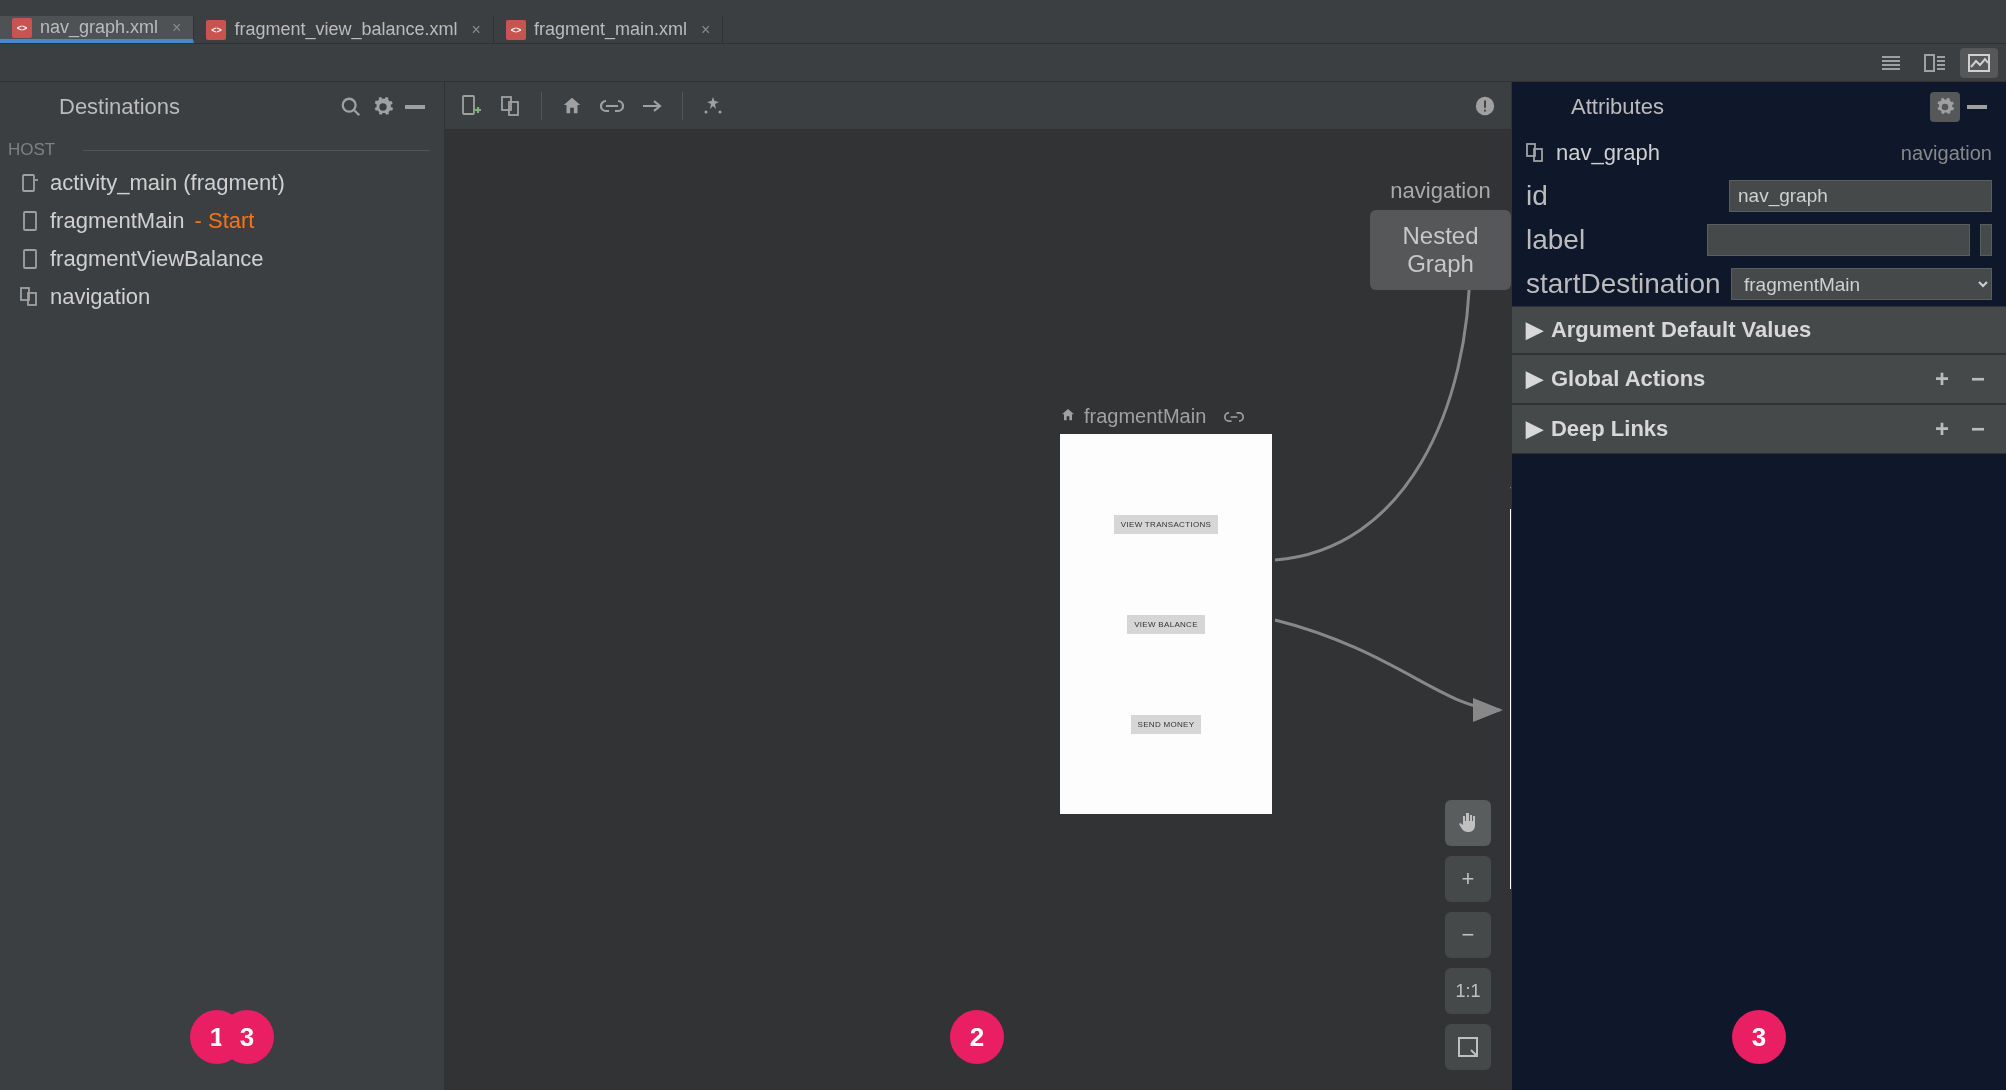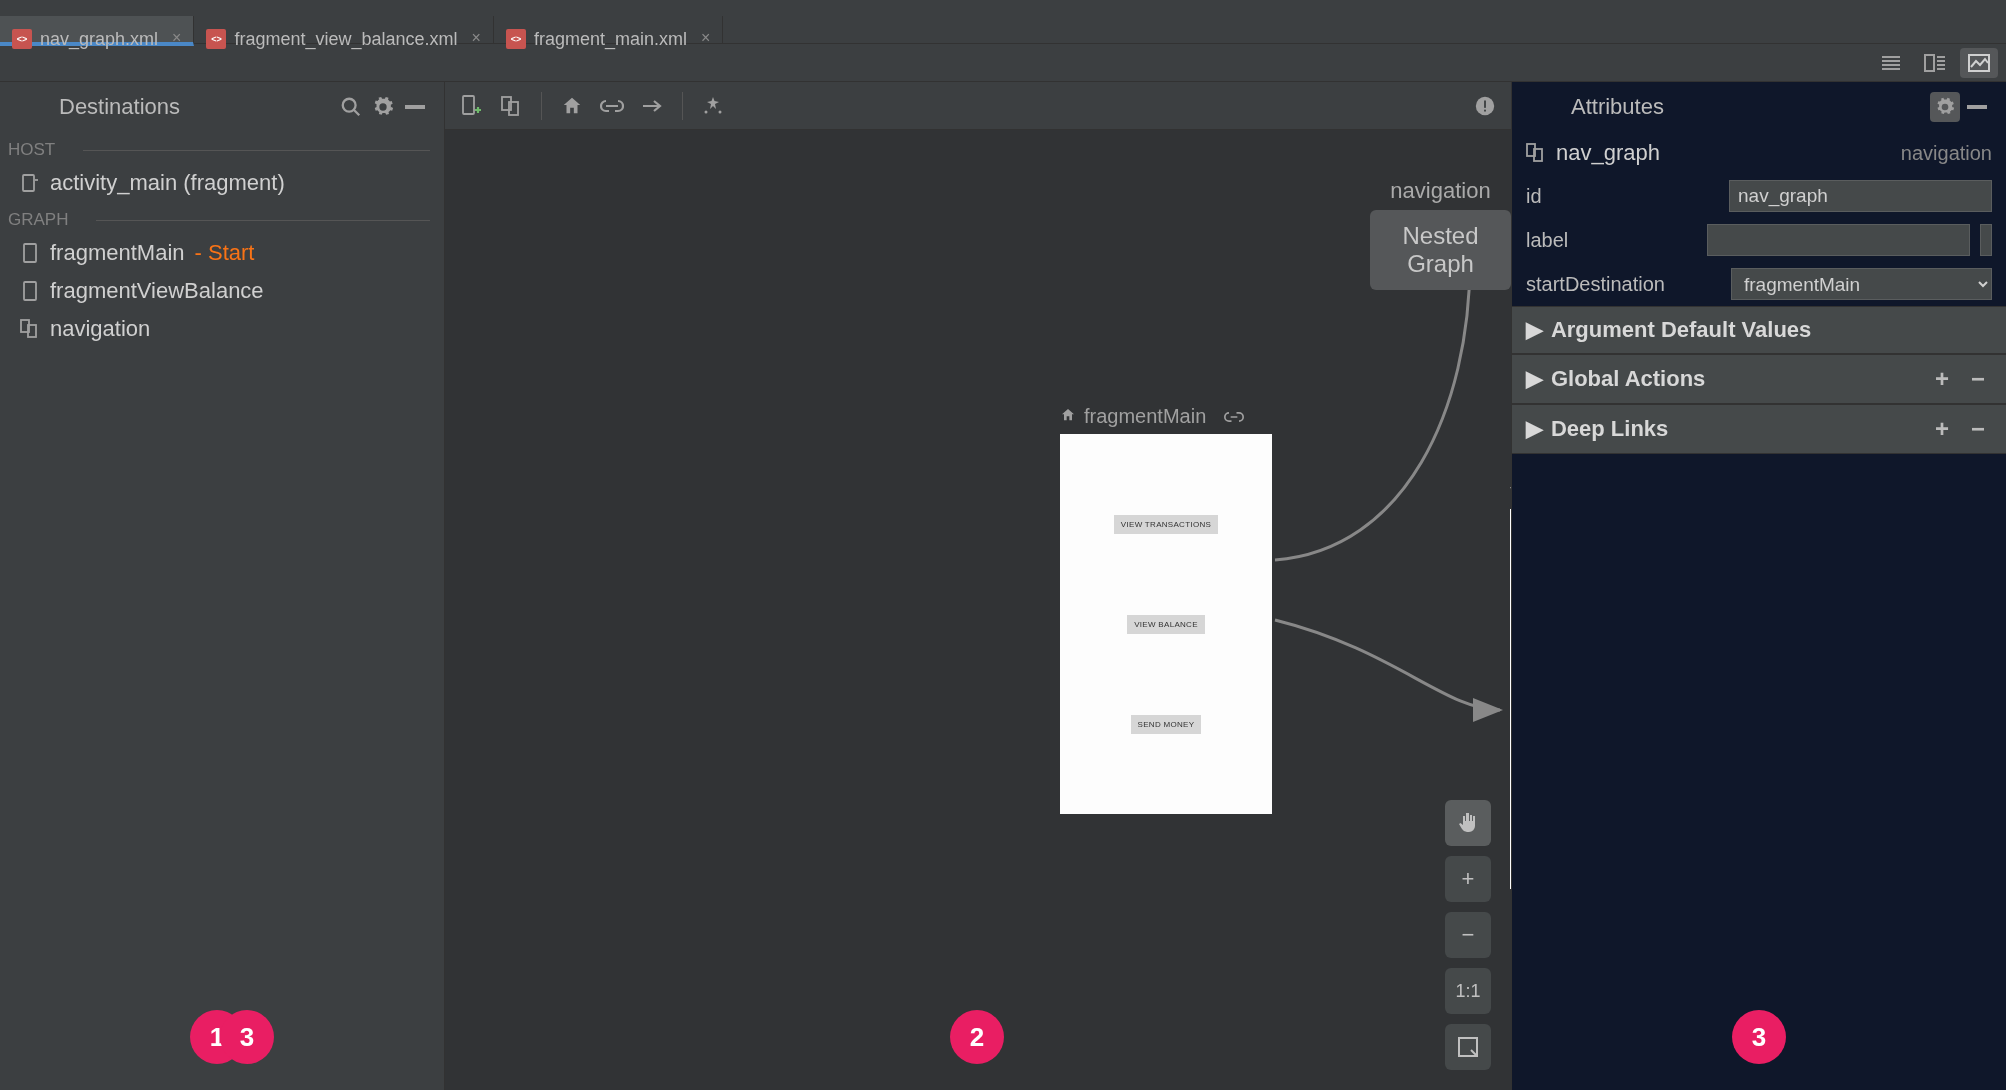--- a/index.html
+++ b/index.html
@@ -14,22 +14,22 @@
   }
   
   .tab-bar {
     height: 44px;
     background: #3c3f41;
     display: flex;
     border-bottom: 1px solid #323232;
   }
   .tab {
     display: flex;
-    align-items: flex-start;
-    padding: 13px 12px;
+    align-items: center;
+    padding: 0 12px;
     gap: 8px;
     color: #bbbbbb;
     font-size: 18px;
     border-right: 1px solid #323232;
     margin-top: 16px;
   }
   .tab.active {
     background: #4e5254;
     border-bottom: 4px solid #4a88c7;
   }
@@ -237,21 +237,21 @@
     padding: 8px 14px;
     gap: 10px;
   }
   .attr-typebar .type-name { font-size: 22px; color: #d0d0d0; }
   .attr-typebar .type-kind { margin-left:auto; font-size: 20px; color: #888; }
   .attr-row {
     display:flex; align-items:center;
     padding: 6px 14px;
     gap: 10px;
   }
-  .attr-row .key { width: 195px; font-size: 20px; color: #bbb; }
+  .attr-row .key { width: 195px; font-size: 28px; color: #bbb; }
   .attr-row input, .attr-row select {
     flex: 1;
     background: #45494a;
     border: 1px solid #5a5d5e;
     color: #d0d0d0;
     padding: 4px 8px;
     font-size: 19px;
     height: 32px;
   }
   .attr-row .lock-slot {
@@ -359,24 +359,20 @@
     <div class="tree-item">
       <span class="small-icon">
         <svg width="18" height="18" viewBox="0 0 18 18" fill="none" stroke="currentColor" stroke-width="1.8">
             <rect x="2" y="1" width="11" height="16" rx="1"></rect>
             <path d="M14 6h3"></path>
           </svg>
       </span>
       <span>activity_main (fragment)</span>
     </div>
 
-    <div class="section-label">
-      <span>GRAPH</span>
-      <span class="line"></span>
-    </div>
     <div class="tree-item">
       <span class="small-icon">
         <svg width="14" height="20" viewBox="0 0 14 20" fill="none" stroke="currentColor" stroke-width="1.8">
             <rect x="1" y="1" width="12" height="18" rx="1"></rect>
           </svg>
       </span>
       <span>fragmentMain</span>
       <span class="muted"> - Start</span>
     </div>
     <div class="tree-item">

